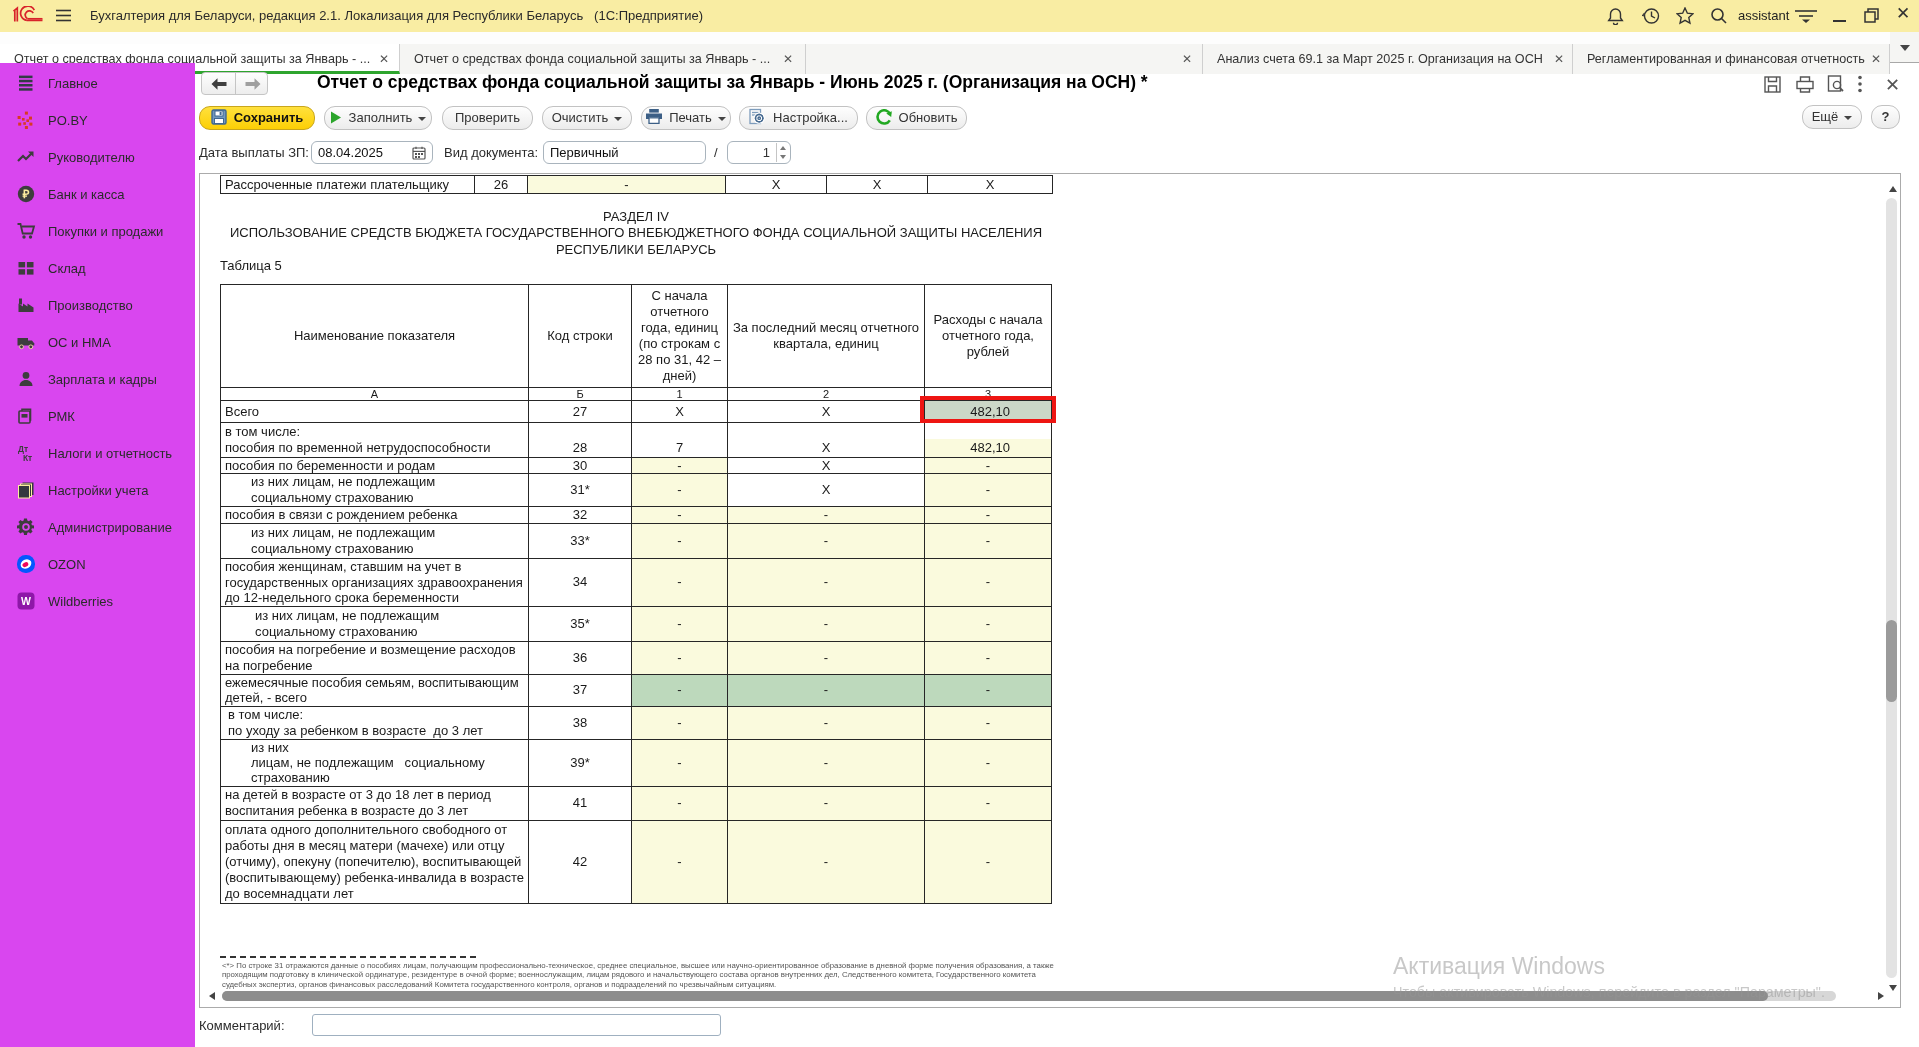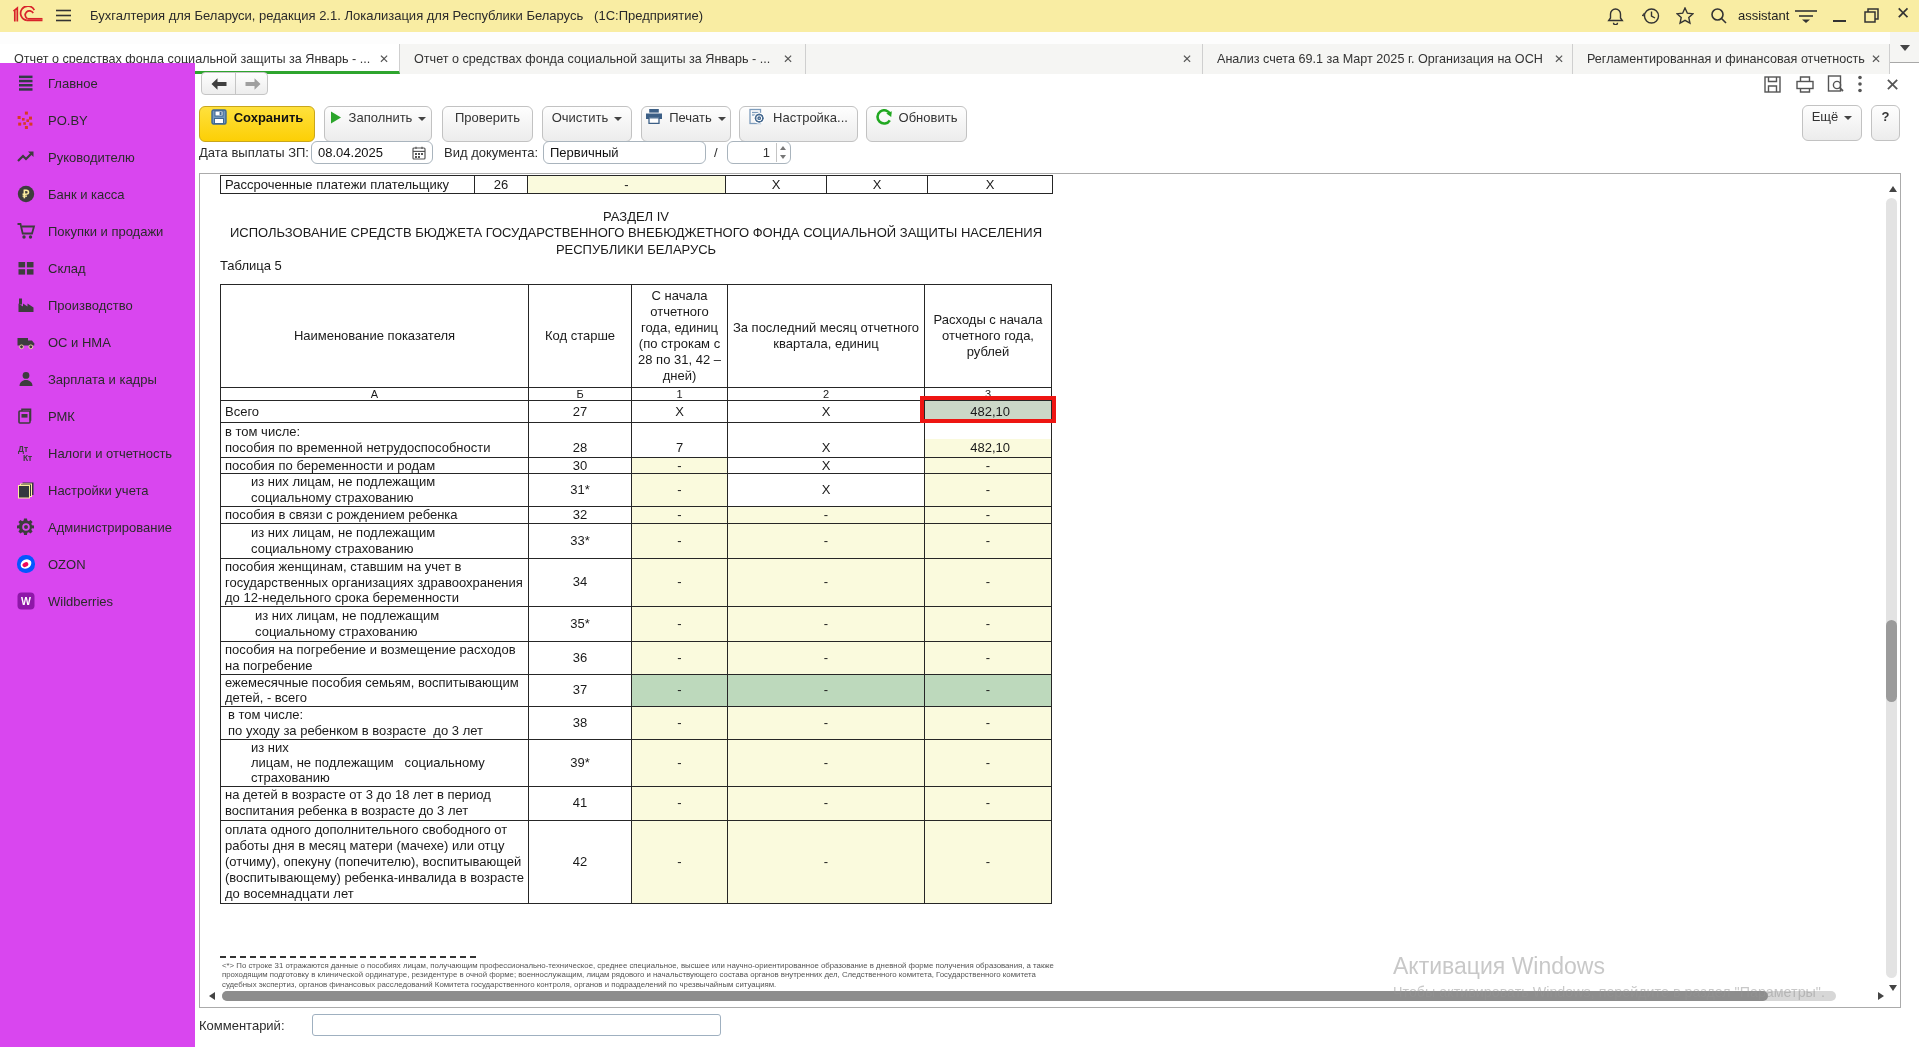--- a/index.html
+++ b/index.html
@@ -18,21 +18,21 @@
 
 .sidebar{left:0;top:63px;width:195px;height:984px;background:#d946ef}
 .sbitem{position:absolute;left:0;width:195px;height:37px}
 .sbitem .ic{position:absolute;left:16px;top:8px;width:20px;height:20px}
 .sbitem .tx{position:absolute;left:48px;top:0;height:37px;line-height:37px;font-size:13px;color:#2b2b2b}
 
 .navgrp{left:201px;top:72px;width:67px;height:23px;border:1px solid #c5c5c5;border-radius:4px;background:linear-gradient(#fefefe,#ededed)}
 .navgrp .sep{position:absolute;left:33px;top:0;width:1px;height:21px;background:#c5c5c5}
 .doc-title{left:317px;top:72px;font-size:17.5px;font-weight:bold;color:#000;white-space:nowrap}
 
-.btn{position:absolute;height:36px;border:1px solid #c2c2c2;border-radius:6px;background:linear-gradient(#fefefe,#ececec);font-size:13px;color:#333;text-align:center;white-space:nowrap}
+.btn{position:absolute;height:24px;border:1px solid #c2c2c2;border-radius:11px;background:linear-gradient(#fefefe,#ececec);font-size:13px;color:#333;text-align:center;white-space:nowrap}
 .btn .bt{display:inline-block;line-height:22px}
 .btn-save{background:linear-gradient(#ffe13d,#fccf05);border:1px solid #c9a61b;font-weight:bold;color:#111}
 .caret{display:inline-block;width:0;height:0;border-left:4px solid transparent;border-right:4px solid transparent;border-top:4px solid #444;vertical-align:middle;margin-left:6px}
 
 .lab{position:absolute;font-size:13px;color:#2b2b2b;height:23px;line-height:23px}
 .inp{position:absolute;height:23px;border:1px solid #a9b4bd;border-radius:6px;background:#fff;font-size:13px;color:#111;line-height:21px;padding-left:6px}
 
 .region{left:199px;top:173px;width:1702px;height:835px;border:1px solid #ababab;background:#fff}
 table.rep{border-collapse:collapse;table-layout:fixed}
 table.rep td{border:1px solid #262626;font-size:13px;color:#1a1a1a;padding:0;vertical-align:middle;line-height:16px;overflow:hidden}
@@ -312,20 +312,21 @@
         </g>
       </svg></div>
 <div class="ab" style="left:1858px;top:75px;width:4px"><svg width="4" height="18" viewBox="0 0 4 18">
         <g fill="#555">
           <circle cx="2" cy="2.5" r="1.8"></circle>
           <circle cx="2" cy="9" r="1.8"></circle>
           <circle cx="2" cy="15.5" r="1.8"></circle>
         </g>
       </svg></div>
 <div class="ab" style="left:1885px;top:74px;font-size:18px;color:#555">✕</div>
+<div class="ab doc-title">Отчет о средствах фонда социальной защиты за Январь - Июнь 2025 г. (Организация на ОСН) *</div>
 <div class="btn btn-save" style="left:199px;top:106px;width:116px"><span class="bt"><svg style="vertical-align:-3px;margin-right:7px" width="16" height="16" viewBox="0 0 16 16">
           <rect x="1" y="1" width="14" height="14" rx="1.5" fill="#7398bd" stroke="#3f6792" stroke-width="1.4"></rect>
           <rect x="4" y="2" width="8" height="5" fill="#fff" stroke="#3f6792" stroke-width="1"></rect>
           <rect x="8.6" y="3" width="2" height="3" fill="#3f6792"></rect>
           <rect x="3.5" y="9.5" width="9" height="5" fill="#fff" stroke="#3f6792" stroke-width="1"></rect>
         </svg>Сохранить</span></div>
 <div class="btn" style="left:324px;top:106px;width:108px"><span class="bt"><svg style="vertical-align:-2px;margin-right:7px" width="12" height="13" viewBox="0 0 12 13">
           <polygon points="1,0.5 11,6.5 1,12.5" fill="#2ba52b"></polygon>
         </svg>Заполнить<span class="caret"></span></span></div>
 <div class="btn" style="left:442px;top:106px;width:91px"><span class="bt">Проверить</span></div>
@@ -418,21 +419,21 @@
 <colgroup>
         <col style="width:308px">
         <col style="width:103px">
         <col style="width:96px">
         <col style="width:197px">
         <col style="width:127px">
       </colgroup>
 <tbody>
         <tr style="height:103px">
           <td class="c">Наименование показателя</td>
-          <td class="c">Код старше</td>
+          <td class="c">Код строки</td>
           <td class="c">С начала<br>отчетного<br>года, единиц<br>(по строкам с<br>28 по 31, 42 –<br>дней)</td>
           <td class="c">За последний месяц отчетного<br>квартала, единиц</td>
           <td class="c">Расходы с начала<br>отчетного года,<br>рублей</td>
         </tr>
 <tr class="ra">
           <td class="c">А</td>
           <td class="c">Б</td>
           <td class="c">1</td>
           <td class="c">2</td>
           <td class="c">3</td>

